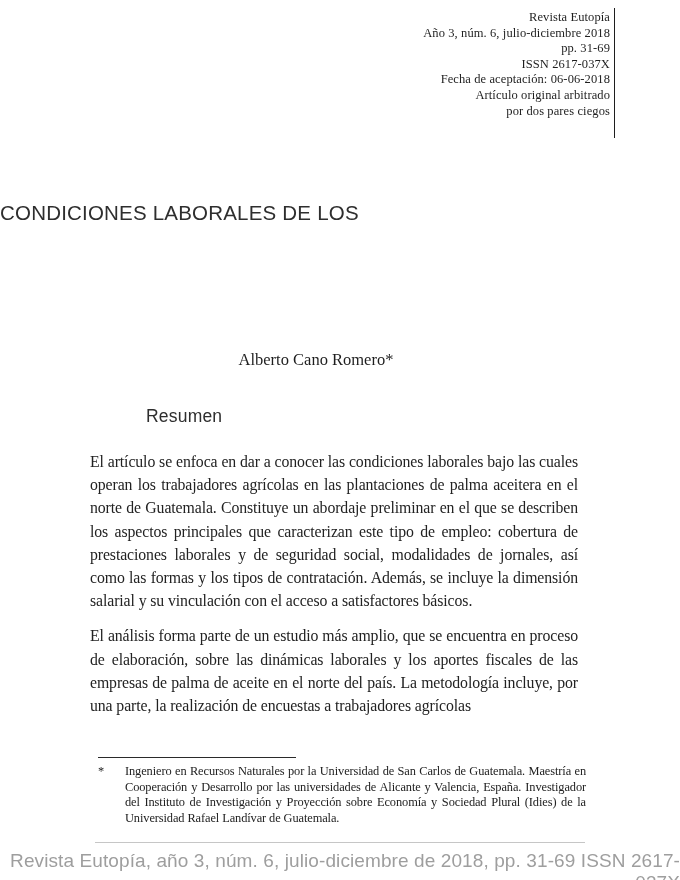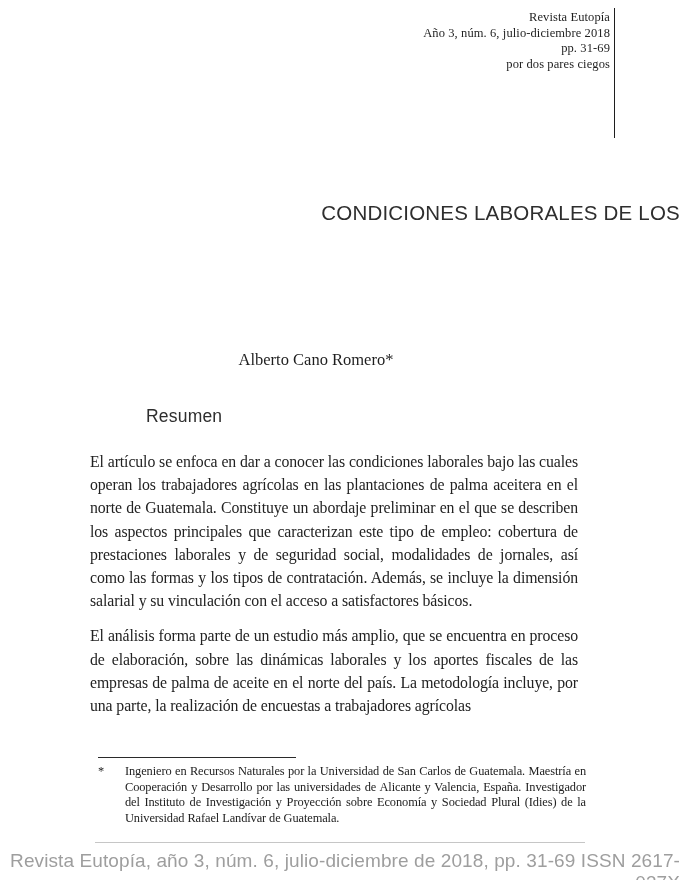--- a/index.html
+++ b/index.html
@@ -36,21 +36,21 @@
     height: 130px;
     background: #1e1e1e;
   }
 
   
   .article-title {
     position: absolute;
     top: 199px;
     left: 0;
     width: 680px;
-    text-align: right;
+    text-align: left;
     font-family: "Liberation Sans", sans-serif;
     font-weight: 300;
     font-size: 20.5px;
     line-height: 27px;
     color: #2e2e2e;
     letter-spacing: 0.2px;
   }
 
   
   .author-line {
@@ -146,20 +146,23 @@
 </style>
 </head>
 <body>
 
 <div class="page">
 
   <div class="header-meta">
     <div>Revista Eutopía</div>
     <div>Año 3, núm. 6, julio-diciembre 2018</div>
     <div>pp. 31-69</div>
+    <div>ISSN 2617-037X</div>
+    <div>Fecha de aceptación: 06-06-2018</div>
+    <div>Artículo original arbitrado</div>
     <div>por dos pares ciegos</div>
   </div>
   <div class="header-rule"></div>
 
   <div class="article-title">
     <div>CONDICIONES LABORALES DE LOS</div>
   </div>
 
   <div class="author-line">Alberto Cano Romero*</div>
 

